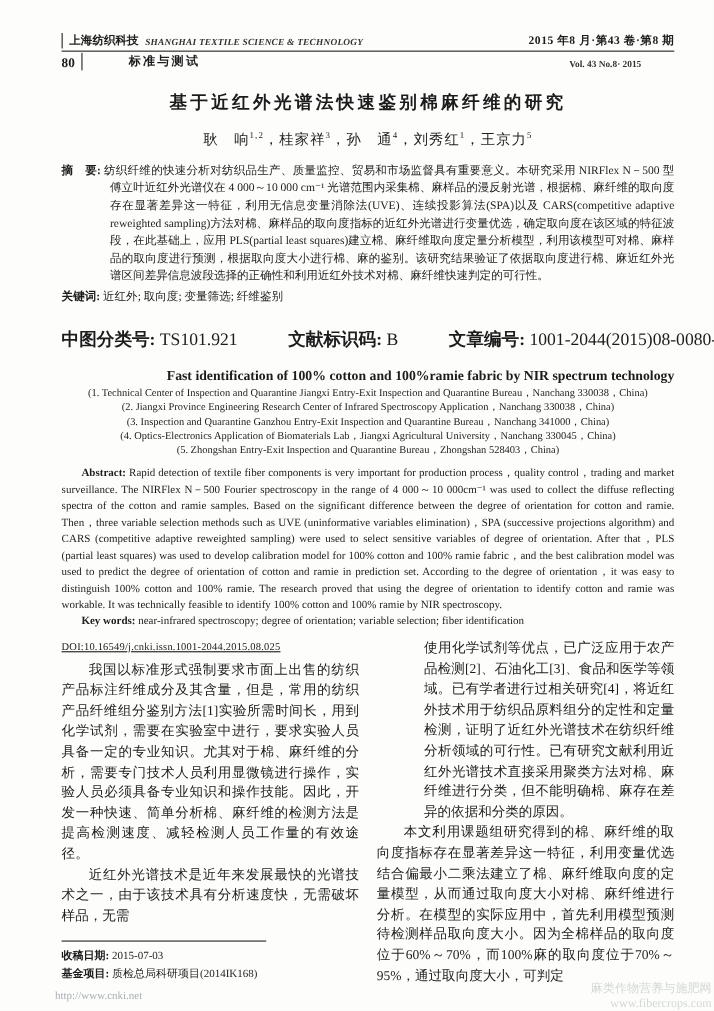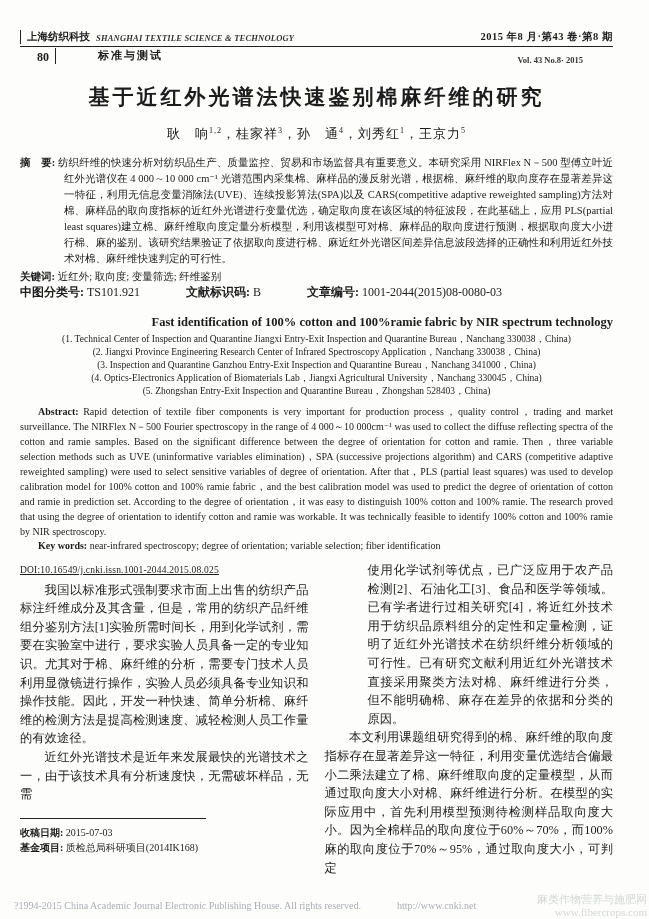--- a/index.html
+++ b/index.html
@@ -5,46 +5,46 @@
   html,body{margin:0;padding:0;background:#e8e8e8;}
   .page{
     position:relative;
     width:649px;height:919px;
     margin:0 auto;
     background:#fdfdfc;
     color:#1c1c1c;
     font-family:"Liberation Serif","DejaVu Serif",serif;
     overflow:hidden;
     box-sizing:border-box;
-    padding:30px 36px 0 20px;
+    padding:30px 36px 0 56px;
   }
   sup{font-size:0.62em;line-height:0;}
   
   .hdr-row1{display:flex;justify-content:space-between;align-items:flex-end;}
   .hdr-left1{display:flex;align-items:flex-end;gap:6px;}
   .vbar{display:inline-block;width:1px;height:14px;background:#222;}
   .jcn{font-weight:bold;font-size:10.5px;}
   .jen{font-style:italic;font-weight:bold;font-size:8.5px;color:#333;padding-bottom:1px;letter-spacing:.2px;}
   .issue-cn{font-size:10.5px;font-weight:bold;letter-spacing:.5px;}
   .hdr-rule{height:1px;background:#222;margin-top:2px;}
-  .hdr-row2{display:flex;justify-content:space-between;align-items:flex-end;margin-top:1px;margin-left:17px;}
+  .hdr-row2{display:flex;justify-content:space-between;align-items:center;margin-top:1px;}
   .hdr-left2{display:flex;align-items:flex-start;gap:6px;}
   .pgnum{font-size:12px;font-weight:bold;padding-top:2px;}
   .vbar2{display:inline-block;width:1px;height:16px;background:#222;}
   .section{font-weight:bold;font-size:11px;letter-spacing:2px;margin-left:36px;}
   .issue-en{font-size:8.5px;font-weight:bold;color:#333;margin-right:30px;padding-top:2px;}
   
-  .title-cn{margin-top:18px;text-align:center;font-size:21px;font-weight:bold;letter-spacing:3px;}
+  .title-cn{margin-top:18px;text-align:center;font-size:16px;font-weight:bold;letter-spacing:3px;}
   .authors-cn{margin-top:14px;text-align:center;font-size:13px;letter-spacing:1px;}
   .affils-cn{margin-top:5px;text-align:center;font-size:9.5px;line-height:14px;}
   
   .abstract-cn{margin-top:12px;font-size:10.5px;line-height:16px;text-align:justify;padding-left:44px;text-indent:-44px;}
   .lbl{font-weight:bold;}
   .keywords-cn{margin-top:3px;font-size:10.5px;}
-  .class-line{margin-top:0;font-size:12px;display:flex;}
+  .class-line{margin-top:22px;font-size:16px;display:flex;}
   .class-seg{margin-right:46px;white-space:nowrap;}
   
   .title-en{margin-top:14px;text-align:right;font-size:12.5px;font-weight:bold;}
   .authors-en{margin-top:7px;text-align:center;font-size:11.5px;}
   .affils-en{margin-top:3px;text-align:center;font-size:9.5px;line-height:13px;color:#222;}
   .abstract-en{margin-top:6px;font-size:10px;line-height:15px;text-align:justify;text-indent:18px;}
   .keywords-en{margin-top:1px;font-size:10px;text-indent:18px;}
   
   .body-cols{display:flex;gap:16px;margin-top:10px;}
   .col{flex:1;min-width:0;font-size:12.3px;line-height:18.6px;text-align:justify;}
@@ -128,21 +128,20 @@
 
       </div>
     </div>
     <div class="col">
       <p class="para noindent">使用化学试剂等优点，已广泛应用于农产品检测[2]、石油化工[3]、食品和医学等领域。已有学者进行过相关研究[4]，将近红外技术用于纺织品原料组分的定性和定量检测，证明了近红外光谱技术在纺织纤维分析领域的可行性。已有研究文献利用近红外光谱技术直接采用聚类方法对棉、麻纤维进行分类，但不能明确棉、麻存在差异的依据和分类的原因。</p>
       <p class="para">本文利用课题组研究得到的棉、麻纤维的取向度指标存在显著差异这一特征，利用变量优选结合偏最小二乘法建立了棉、麻纤维取向度的定量模型，从而通过取向度大小对棉、麻纤维进行分析。在模型的实际应用中，首先利用模型预测待检测样品取向度大小。因为全棉样品的取向度位于60%～70%，而100%麻的取向度位于70%～95%，通过取向度大小，可判定</p>
     </div>
   </div>
 
   <div class="footer">
-    <span class="copyright">?1994-2015 China Academic Journal Electronic Publishing House. All rights reserved.</span>
     <span class="cnki-url">http://www.cnki.net</span>
   </div>
   <div class="watermark">
     <div>麻类作物营养与施肥网</div>
     <div>www.fibercrops.com</div>
   </div>
 
 </div>
 
 </body></html>

